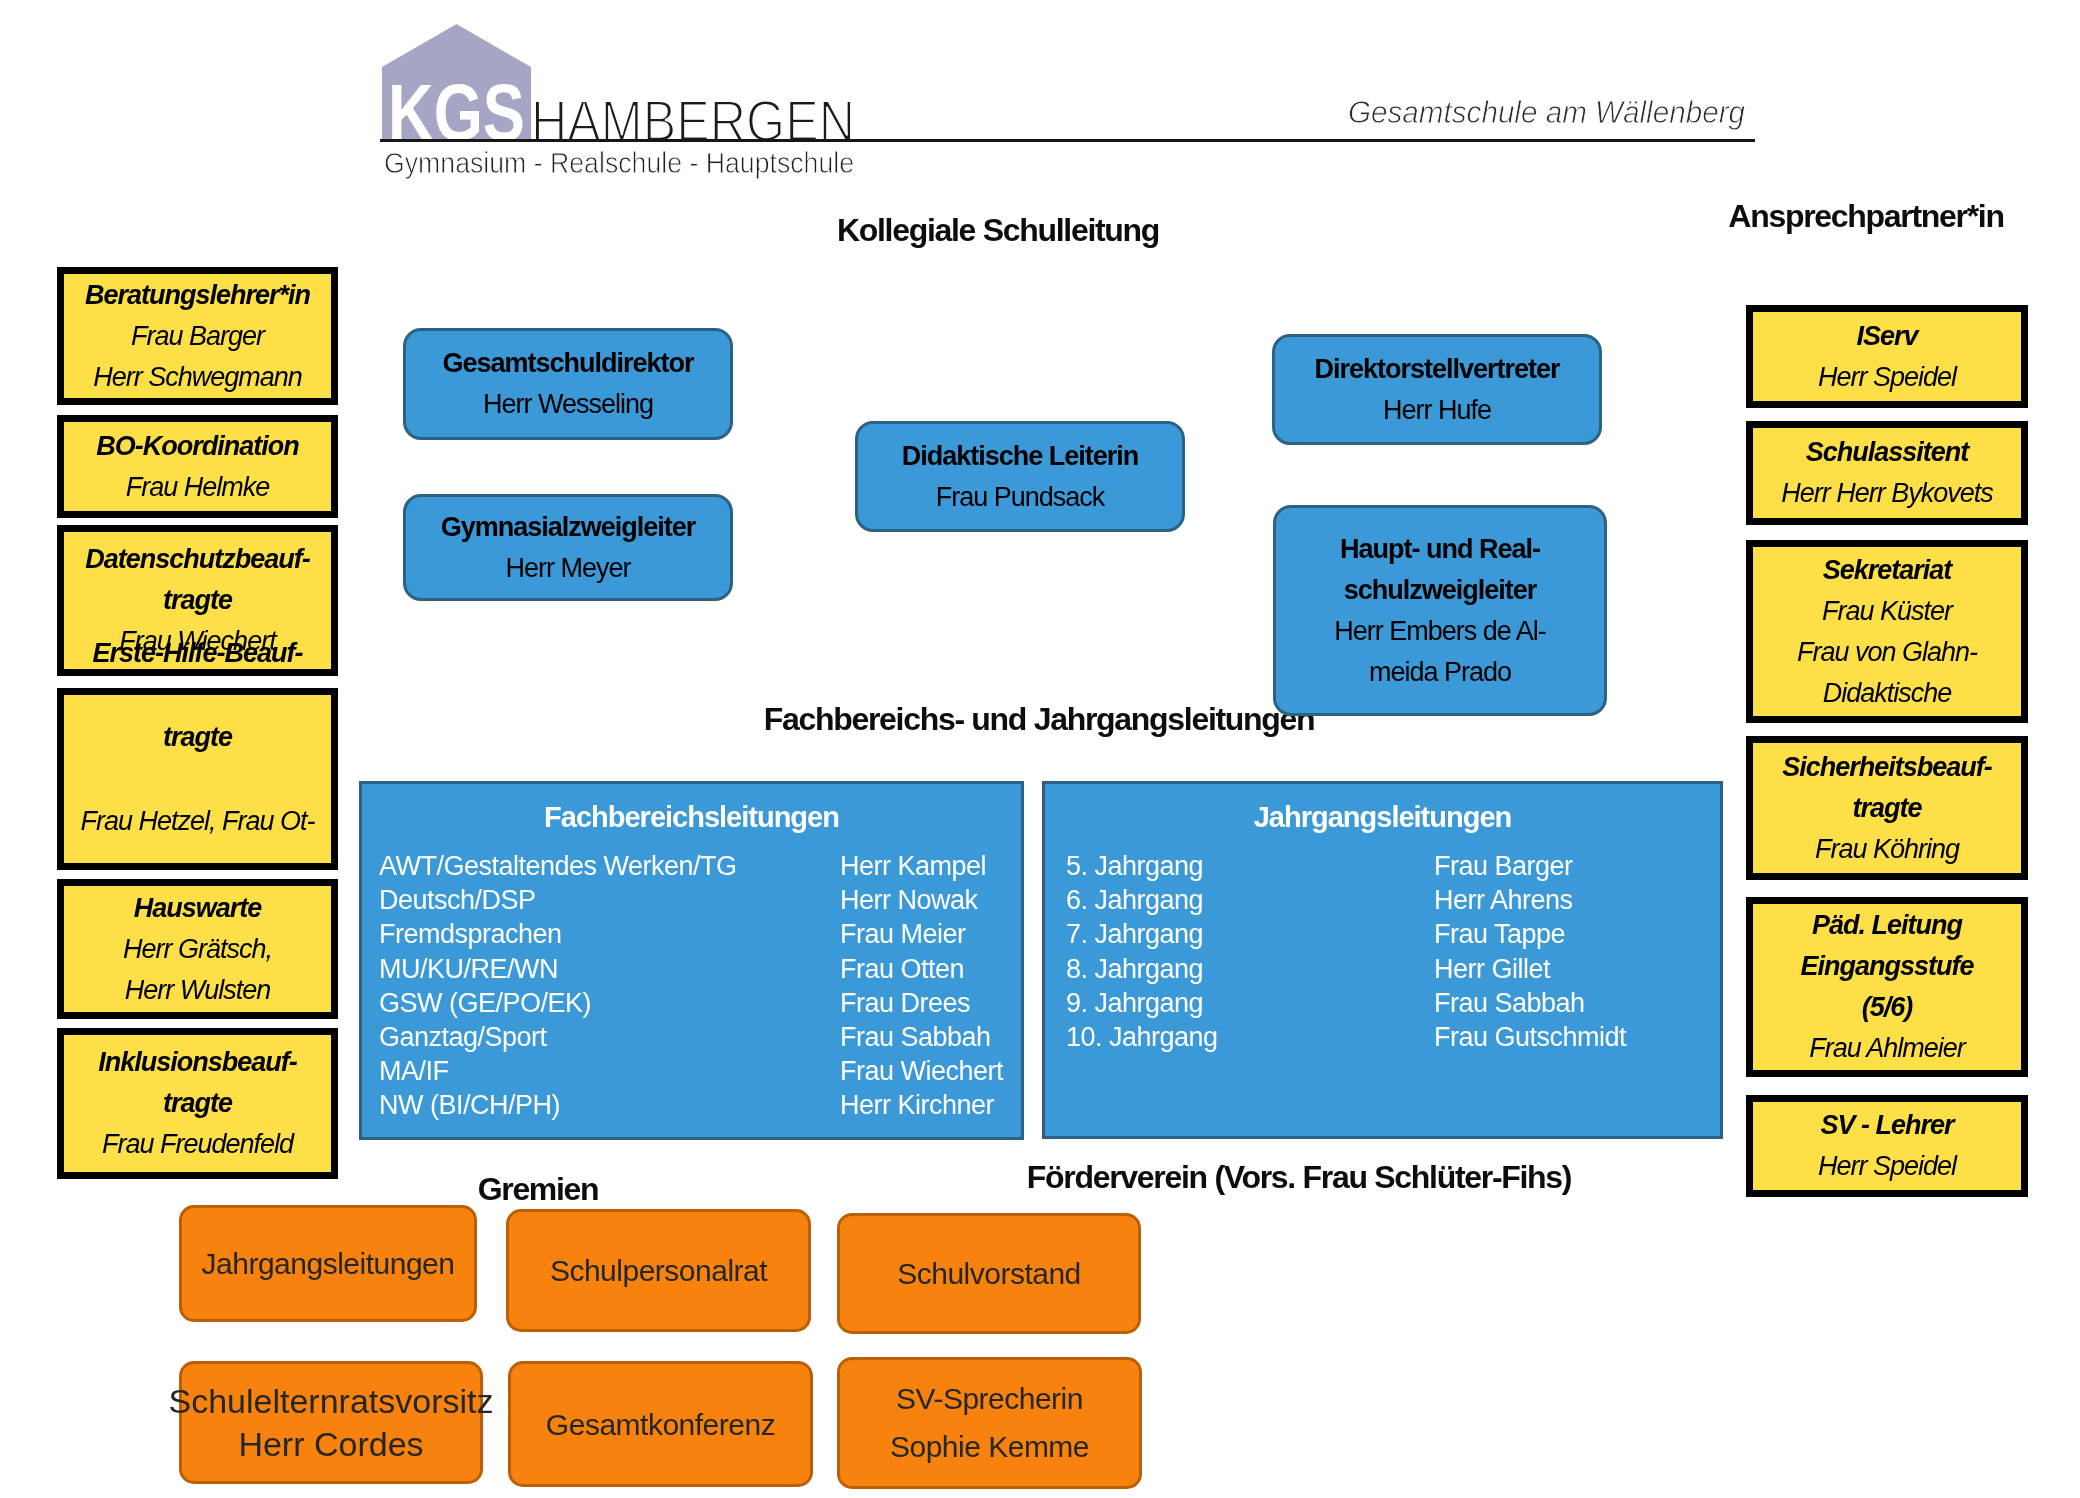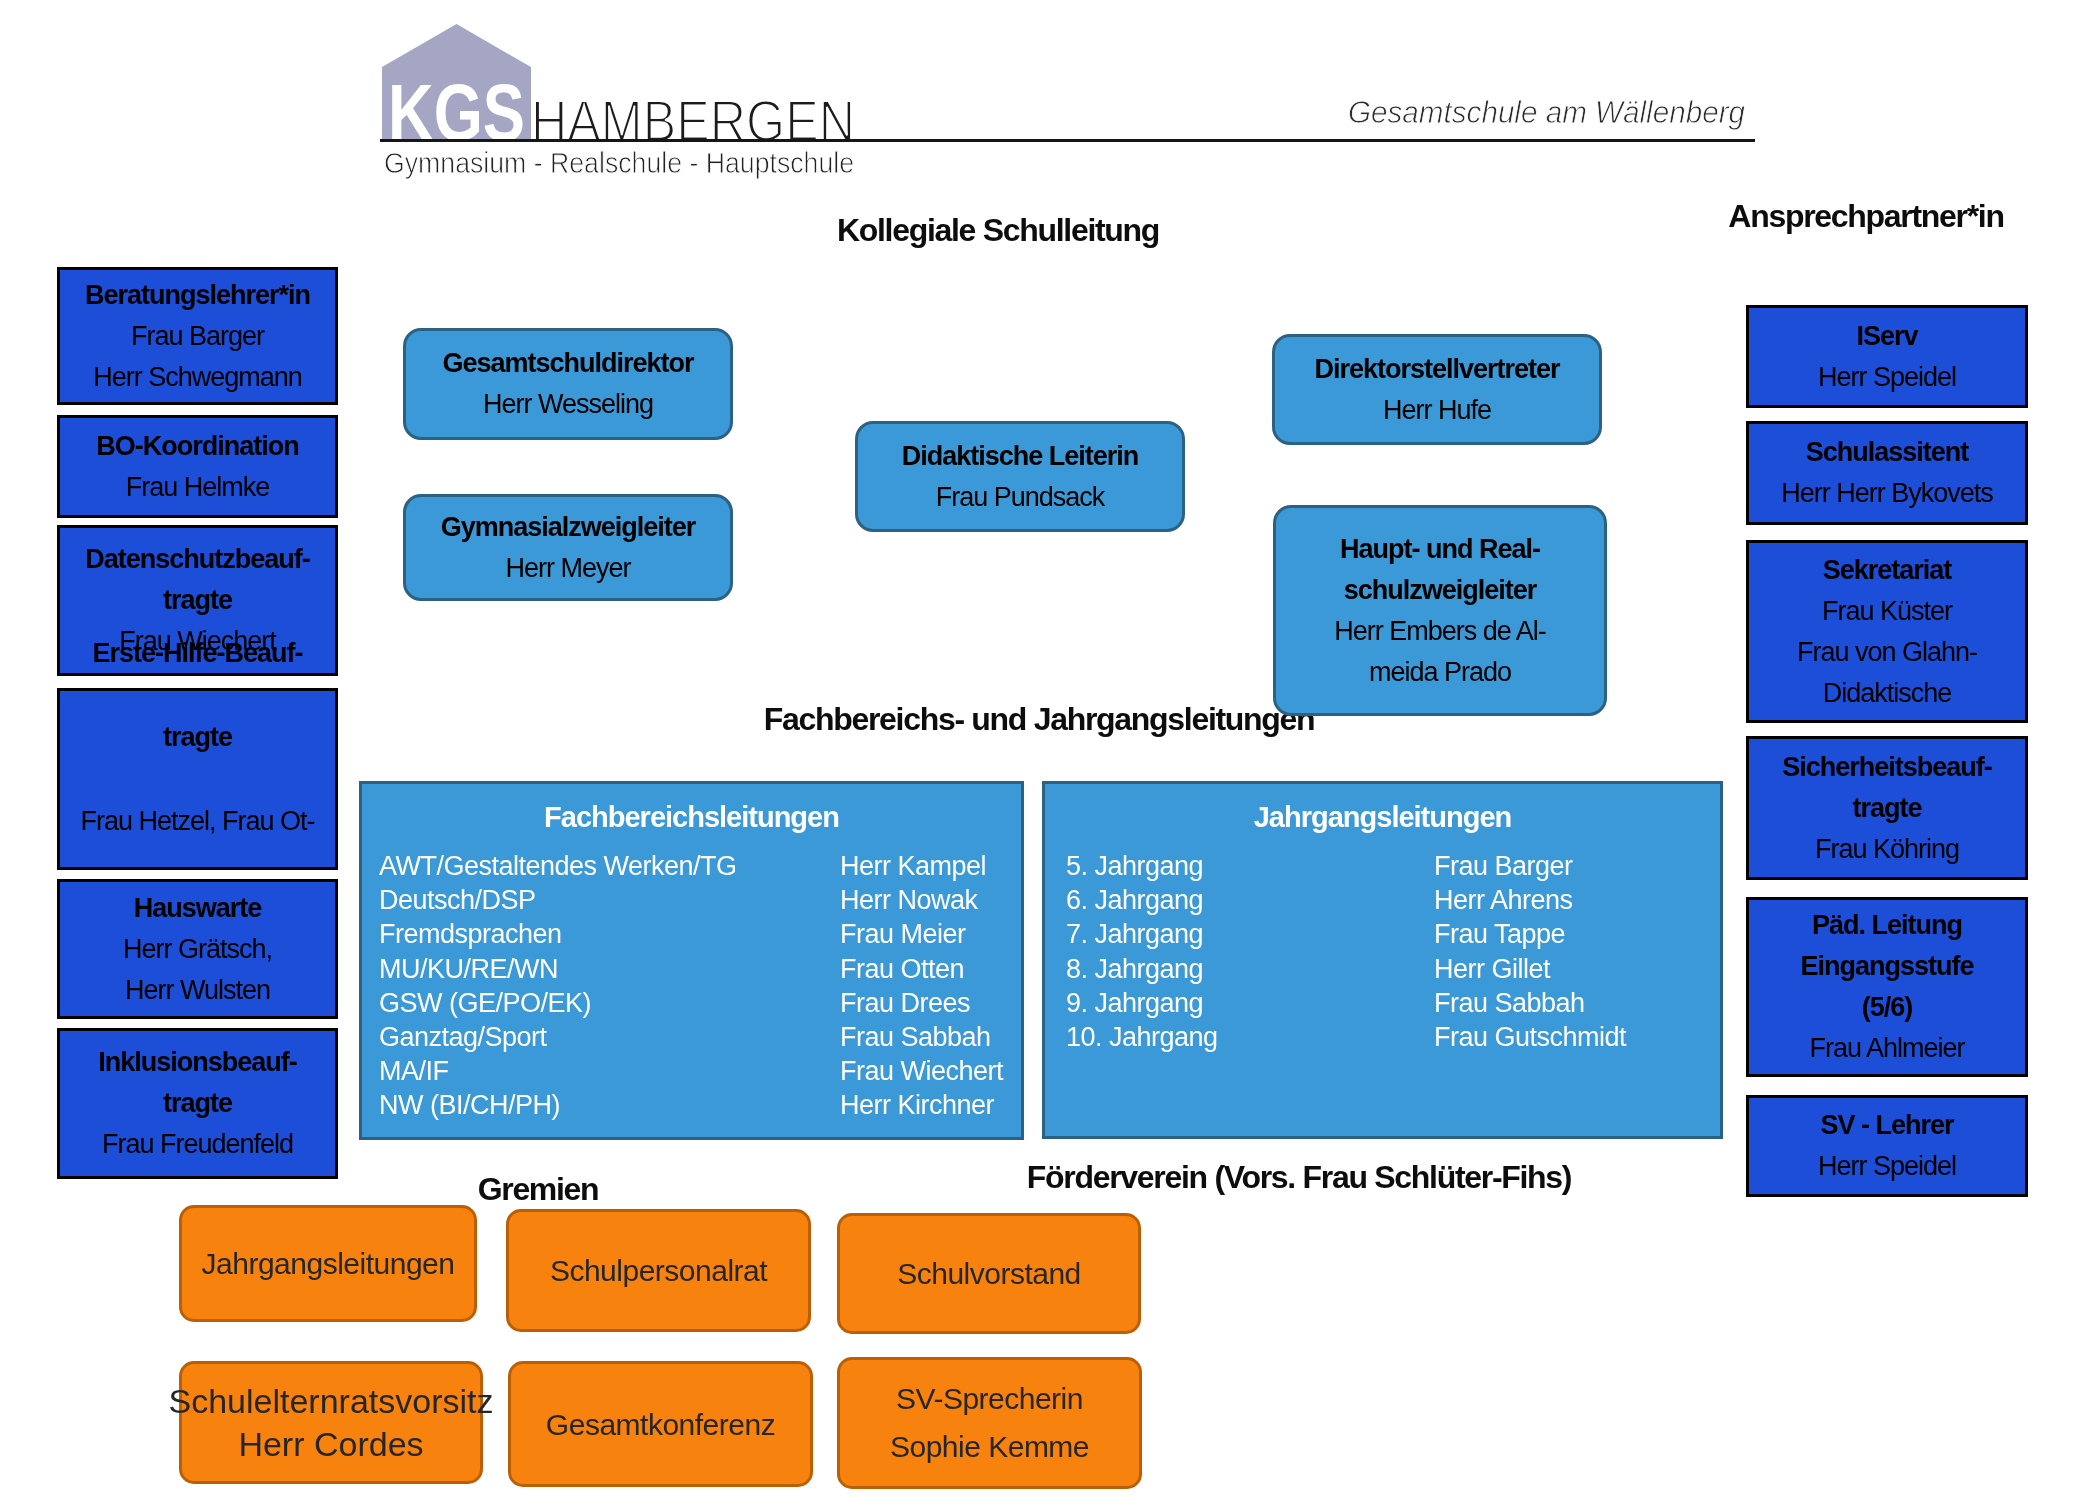--- a/index.html
+++ b/index.html
@@ -1,21 +1,21 @@
 <!DOCTYPE html>
 <html><head>
 <meta charset="utf-8">
 <style>
   html,body { margin:0; padding:0; }
   body { width:2080px; height:1498px; position:relative; background:#ffffff;
          font-family:"Liberation Sans", sans-serif; color:#000; overflow:hidden; }
   .bx { position:absolute; display:flex; flex-direction:column; justify-content:center;
         align-items:center; text-align:center; box-sizing:border-box;
         font-size:27px; letter-spacing:-1px; line-height:41px; }
-  .green  { background:#1d4ed8; border:3px solid #000000; }
+  .green  { background:#fde047; border:7px solid #000000;font-style:italic; }
   .blue   { background:#3b99d7; border:3px solid #2b6183; border-radius:18px;margin-top:32px; }
   .orange { background:#f7820d; border:3px solid #bb5f06; border-radius:15px; color:#262626; font-size:30px; letter-spacing:-0.5px; }
   .b { font-weight:bold; }
   .hd { position:absolute; font-weight:bold; font-size:32px; letter-spacing:-1.3px; white-space:nowrap; color:#0d0d0d; }
   .bigblue { position:absolute; background:#3b99d7; border:3px solid #2b6183; box-sizing:border-box; color:#fff; }
   .bbt { position:absolute; top:17px; left:0; width:100%; text-align:center; font-weight:bold; font-size:29px; letter-spacing:-1px; }
   .bbl { position:absolute; top:65px; font-size:27px; letter-spacing:-0.5px; line-height:34.2px; white-space:nowrap; }
 </style>
 </head>
 <body>

